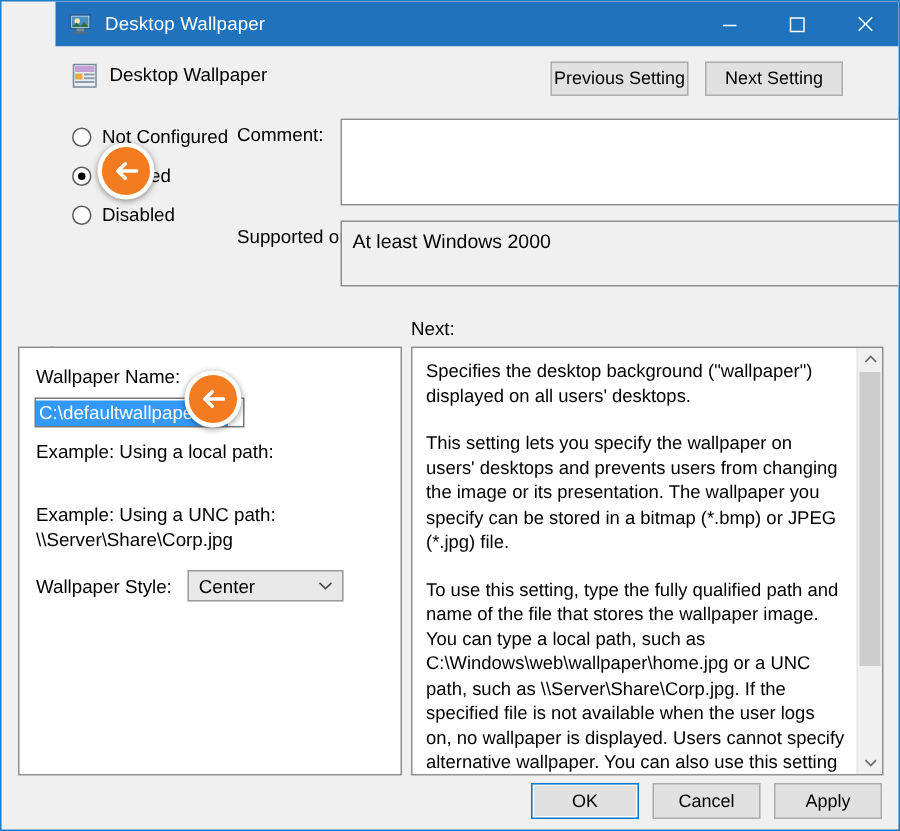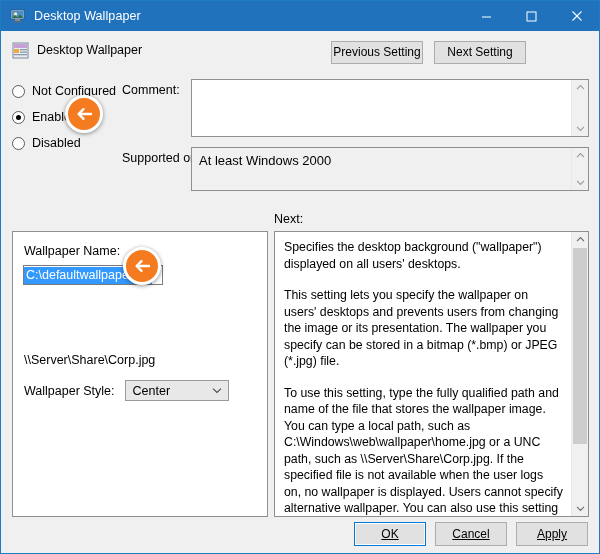--- a/index.html
+++ b/index.html
@@ -12,20 +12,21 @@
   }
 
   #dialog {
     position: relative;
     width: 600px;
     height: 554px;
     box-sizing: border-box;
     background: #f0f0f0;
     border: 1px solid #1e7bc4;
     overflow: hidden;
+    padding-left: 36px;
   }
 
   
   .titlebar {
     height: 30px;
     background: #1f72bb;
     display: flex;
     align-items: center;
     position: relative;
   }
@@ -302,21 +303,21 @@
   }
 
   
   .footer-buttons {
     position: absolute;
     right: 11px;
     top: 521px;
     display: flex;
     gap: 9px;
   }
-  .btn.footer { width: 72px; padding: 0; height: 24px; line-height: 22px; text-decoration: underline; }
+  .btn.footer { width: 72px; padding: 0; height: 24px; line-height: 22px; }
 
   
   .annot {
     position: absolute;
     width: 38px;
     height: 38px;
     border-radius: 50%;
     background: #f47b20;
     border: 3px solid #ffffff;
     box-sizing: border-box;
@@ -439,20 +440,22 @@
   <div class="section-label" id="options-label">Options:</div>
   <div class="section-label" id="help-label">Next:</div>
 
   <div class="panel" id="options-panel">
     <div class="opt-label" id="wallpaper-name-label">Wallpaper Name:</div>
 
     <div id="wallpaper-name-input">
       <span class="sel">C:\defaultwallpaper.jpg</span>
     </div>
 
+    <div class="example-block" id="example-local">Example: Using a local path:</div>
+    <div class="example-block" id="example-unc">Example: Using a UNC path:</div>
     <div class="example-block" id="example-unc-path">\\Server\Share\Corp.jpg</div>
 
     <div id="wallpaper-style-row">
       <span>Wallpaper Style:</span>
       <span class="combo">
         <span class="combo-value">Center</span>
         <span class="combo-arrow">
           <svg width="10" height="7" viewBox="0 0 10 7">
               <path d="M1 1.6 L5 5.4 L9 1.6" fill="none" stroke="#4a4a4a" stroke-width="1.1"></path>
             </svg>

